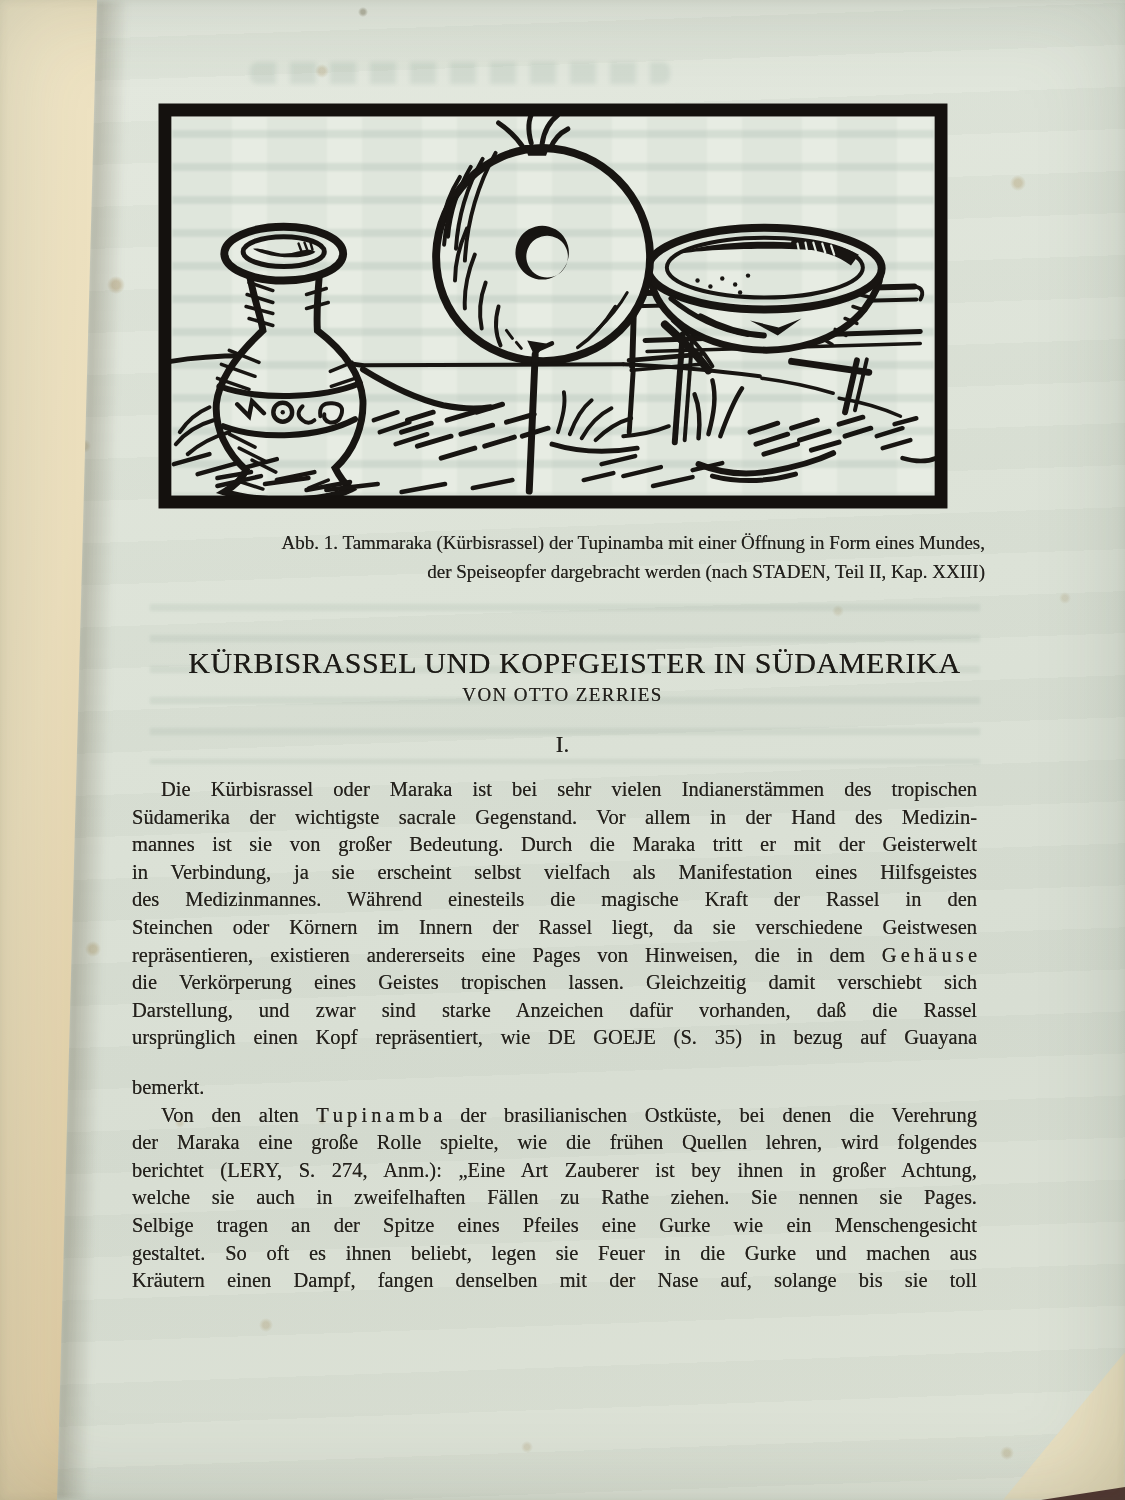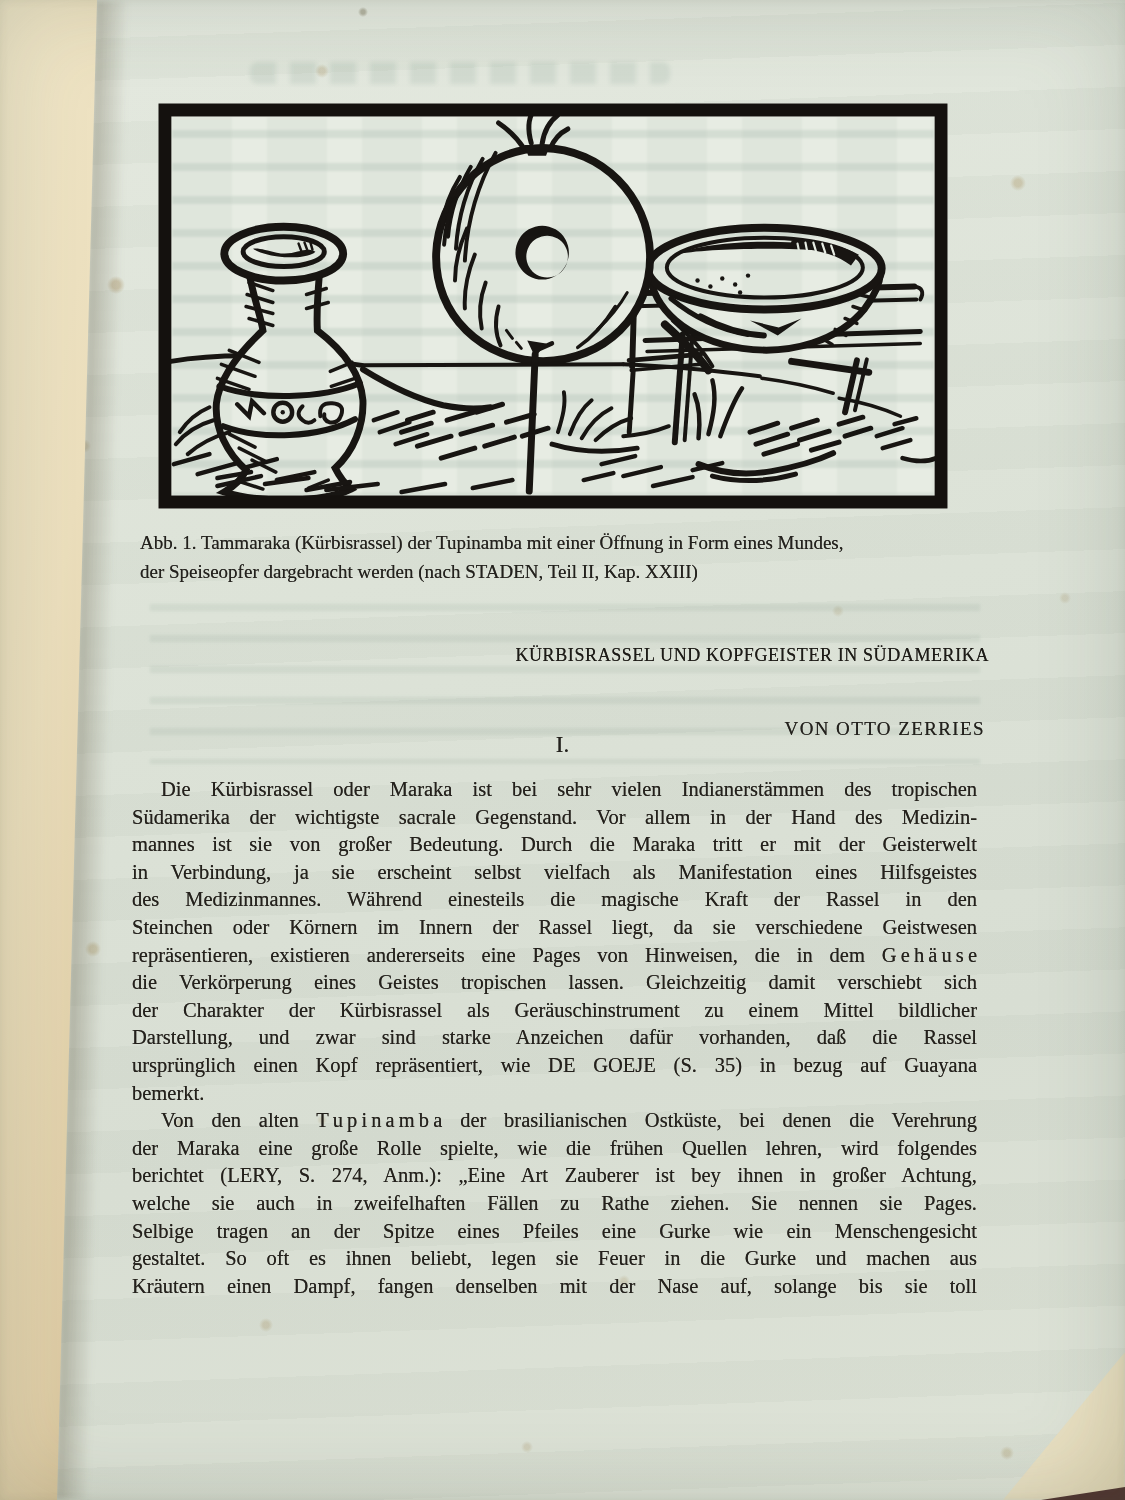--- a/index.html
+++ b/index.html
@@ -48,32 +48,32 @@
   .ghost-fig{position:absolute;inset:14px;pointer-events:none;mix-blend-mode:multiply;filter:blur(1px);
     background:repeating-linear-gradient(180deg,transparent 0 13px,rgba(98,135,120,.13) 13px 21px,transparent 21px 33px),
                repeating-linear-gradient(90deg,rgba(98,135,120,.05) 0 60px,transparent 60px 95px);}
   .ghost-above{position:absolute;left:250px;top:62px;width:420px;height:22px;
     background:repeating-linear-gradient(90deg,rgba(98,135,120,.12) 0 26px,transparent 26px 40px);
     filter:blur(2px);border-radius:8px;}
   .ghost-mid{position:absolute;left:150px;top:592px;width:830px;height:172px;pointer-events:none;
     mix-blend-mode:multiply;filter:blur(1.5px);
     background:repeating-linear-gradient(180deg,transparent 0 12px,rgba(98,135,120,.09) 12px 19px,transparent 19px 31px);}
   
-  .caption{position:absolute;left:140px;top:528px;width:845px;text-align:left;
+  .caption{position:absolute;left:140px;top:528px;width:845px;text-align:right;
     font-size:19px;line-height:29px;color:#23211d;text-shadow:0 0 .4px rgba(35,33,29,.7);}
-  .title{position:absolute;left:144px;top:626px;width:845px;text-align:right;font-weight:400;
-    font-size:18px;line-height:34px;letter-spacing:.6px;color:#1d1b17;text-shadow:0 0 .5px rgba(29,27,23,.8);}
-  .byline{position:absolute;left:140px;top:716px;width:845px;text-align:right;
+  .title{position:absolute;left:152px;top:626px;width:845px;text-align:center;font-weight:400;
+    font-size:30px;line-height:34px;letter-spacing:.6px;color:#1d1b17;text-shadow:0 0 .5px rgba(29,27,23,.8);}
+  .byline{position:absolute;left:140px;top:682px;width:845px;text-align:center;
     font-size:19px;line-height:26px;letter-spacing:1.4px;color:#23211d;text-shadow:0 0 .4px rgba(35,33,29,.7);}
   .section-number{position:absolute;left:140px;top:730px;width:845px;text-align:center;
     font-size:23px;line-height:30px;color:#23211d;text-shadow:0 0 .4px rgba(35,33,29,.7);}
   .bodytext{position:absolute;left:132px;top:776px;width:845px;overflow:hidden;
     font-size:20.5px;line-height:27.6px;color:#24211c;text-shadow:0 0 .4px rgba(36,33,28,.7);}
   .bodyline{white-space:nowrap;text-align:justify;text-align-last:justify;text-justify:inter-word;}
-  .bodyline.lastline{text-align-last:left;}
+  .bodyline.lastline{text-align-last:left;margin-top:22px;}
   .para > .bodyline:first-child{text-indent:29px;}
 </style>
 </head>
 <body>
 
 <div class="scan">
   <div class="stains"></div>
   <div class="gutter-shadow"></div>
   <div class="gutter"></div>
   <div class="ghost-above"></div>
@@ -308,21 +308,20 @@
   <div class="bodytext">
     <div class="para">
         <div class="bodyline">Die Kürbisrassel oder Maraka ist bei sehr vielen Indianerstämmen des tropischen</div>
         <div class="bodyline">Südamerika der wichtigste sacrale Gegenstand. Vor allem in der Hand des Medizin-</div>
         <div class="bodyline">mannes ist sie von großer Bedeutung. Durch die Maraka tritt er mit der Geisterwelt</div>
         <div class="bodyline">in Verbindung, ja sie erscheint selbst vielfach als Manifestation eines Hilfsgeistes</div>
         <div class="bodyline">des Medizinmannes. Während einesteils die magische Kraft der Rassel in den</div>
         <div class="bodyline">Steinchen oder Körnern im Innern der Rassel liegt, da sie verschiedene Geistwesen</div>
         <div class="bodyline">repräsentieren, existieren andererseits eine Pages von Hinweisen, die in dem G e h ä u s e</div>
         <div class="bodyline">die Verkörperung eines Geistes tropischen lassen. Gleichzeitig damit verschiebt sich</div>
-        <div class="bodyline">der Charakter der Kürbisrassel als Geräuschinstrument zu einem Mittel bildlicher</div>
         <div class="bodyline">Darstellung, und zwar sind starke Anzeichen dafür vorhanden, daß die Rassel</div>
         <div class="bodyline">ursprünglich einen Kopf repräsentiert, wie DE GOEJE (S. 35) in bezug auf Guayana</div>
         <div class="bodyline lastline">bemerkt.</div>
       </div>
     <div class="para">
         <div class="bodyline">Von den alten T u p i n a m b a der brasilianischen Ostküste, bei denen die Verehrung</div>
         <div class="bodyline">der Maraka eine große Rolle spielte, wie die frühen Quellen lehren, wird folgendes</div>
         <div class="bodyline">berichtet (LERY, S. 274, Anm.): „Eine Art Zauberer ist bey ihnen in großer Achtung,</div>
         <div class="bodyline">welche sie auch in zweifelhaften Fällen zu Rathe ziehen. Sie nennen sie Pages.</div>
         <div class="bodyline">Selbige tragen an der Spitze eines Pfeiles eine Gurke wie ein Menschengesicht</div>

